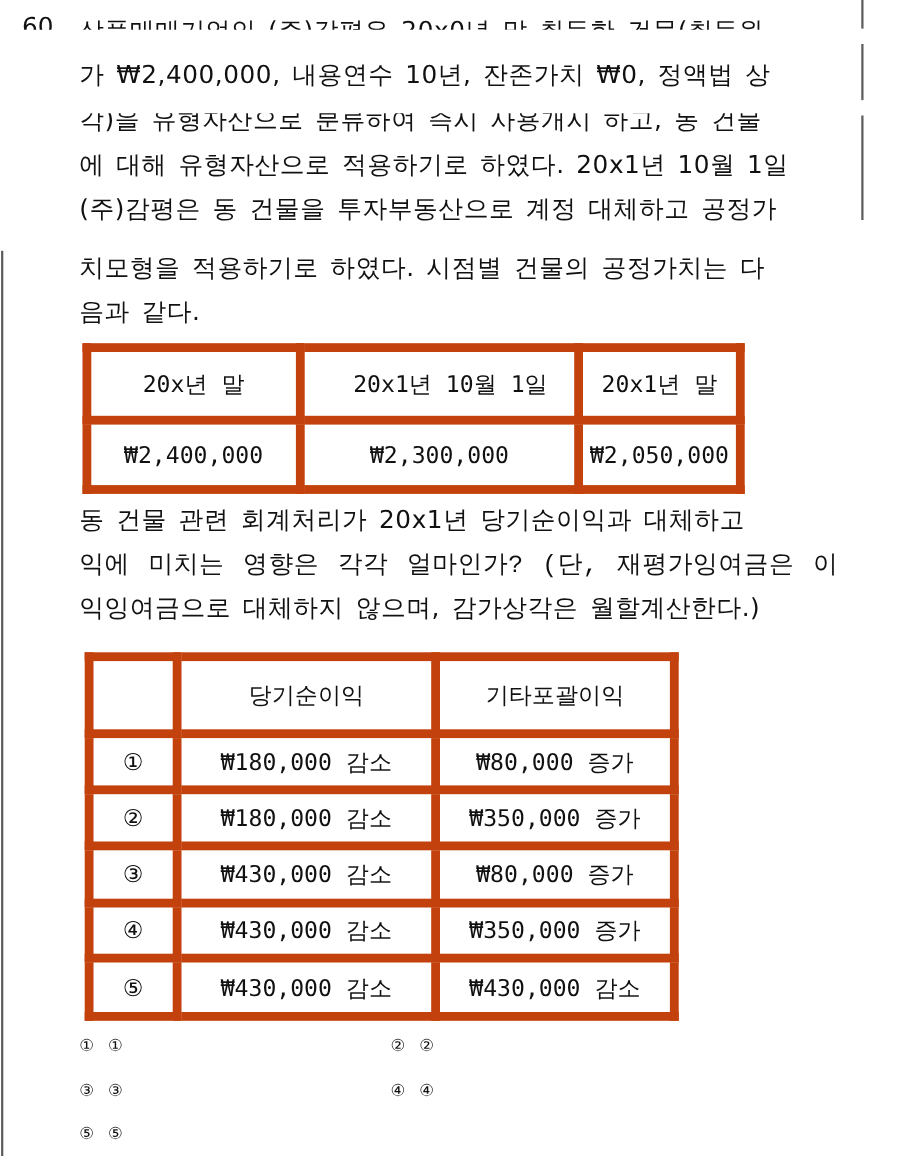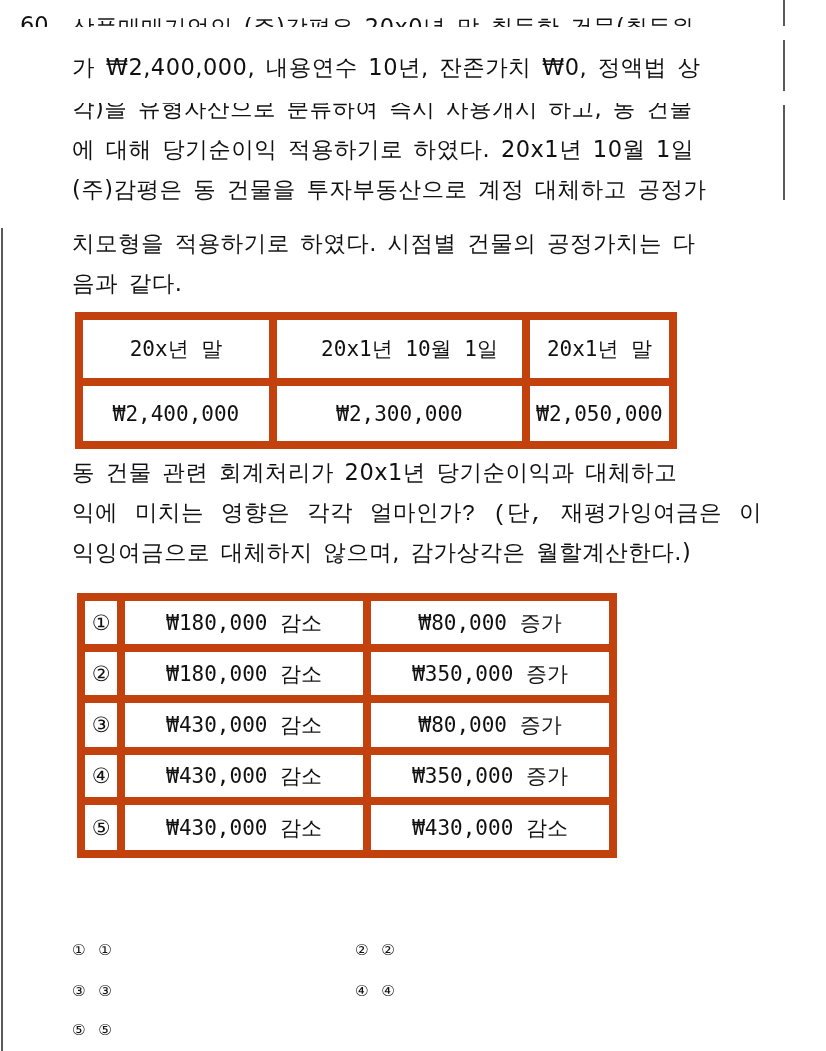--- a/index.html
+++ b/index.html
@@ -25,21 +25,21 @@
   <span class="qnum" style="top:12px;">60.</span>
   <span class="line" style="top:12px;">상품매매기업인 (주)감평은 20x0년 말 취득한 건물(취득원</span>
 </div>
 
 <span class="line" style="top:52px;">가 ₩2,400,000, 내용연수 10년, 잔존가치 ₩0, 정액법 상</span>
 
 <div class="clip" style="left:0; top:103px; width:780px; height:20px;padding-left:24px;">
   <span class="line" style="top:-10px;">각)을 유형자산으로 분류하여 즉시 사용개시 하고, 동 건물</span>
 </div>
 
-<span class="line" style="top:134px;">에 대해 당기순이익 적용하기로 하였다. 20x1년 10월 1일</span>
+<span class="line" style="top:134px;">에 대해 유형자산으로 적용하기로 하였다. 20x1년 10월 1일</span>
 <span class="line" style="top:174px;">(주)감평은 동 건물을 투자부동산으로 계정 대체하고 공정가</span>
 <span class="line" style="top:228px;">치모형을 적용하기로 하였다. 시점별 건물의 공정가치는 다</span>
 <span class="line" style="top:268px;">음과 같다.</span>
 
 <table style="left:75px; top:312px; width:602px;">
   <tbody>
       <tr style="height:66px;">
     <td style="width:186px;">20x년 말</td>
     <td style="width:225px;padding-left:20px;">20x1년 10월 1일</td>
     <td>20x1년 말</td>
@@ -51,20 +51,25 @@
   </tr>
 </tbody>
   </table>
 
 <span class="line" style="top:457px;">동 건물 관련 회계처리가 20x1년 당기순이익과 대체하고</span>
 <span class="line" style="top:497px;font-family:Liberation Mono, monospace;">익에 미치는 영향은 각각 얼마인가? (단, 재평가잉여금은 이</span>
 <span class="line" style="top:537px;">익잉여금으로 대체하지 않으며, 감가상각은 월할계산한다.)</span>
 
 <table style="left:77px; top:593px; width:540px;">
   <tbody>
+      <tr style="height:70px;">
+    <td style="width:72px;"></td>
+    <td style="width:227px;">당기순이익</td>
+    <td>기타포괄이익</td>
+  </tr>
   <tr style="height:51px;">
     <td>①</td>
     <td>₩180,000 감소</td>
     <td>₩80,000 증가</td>
   </tr>
   <tr style="height:51px;">
     <td>②</td>
     <td>₩180,000 감소</td>
     <td>₩350,000 증가</td>
   </tr>

